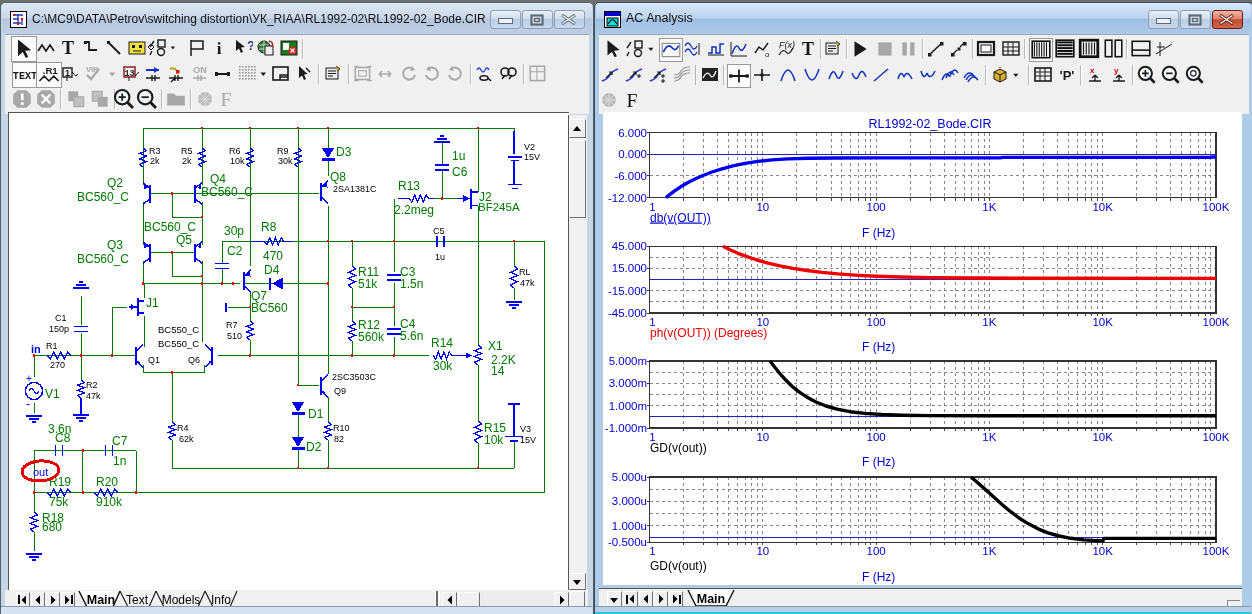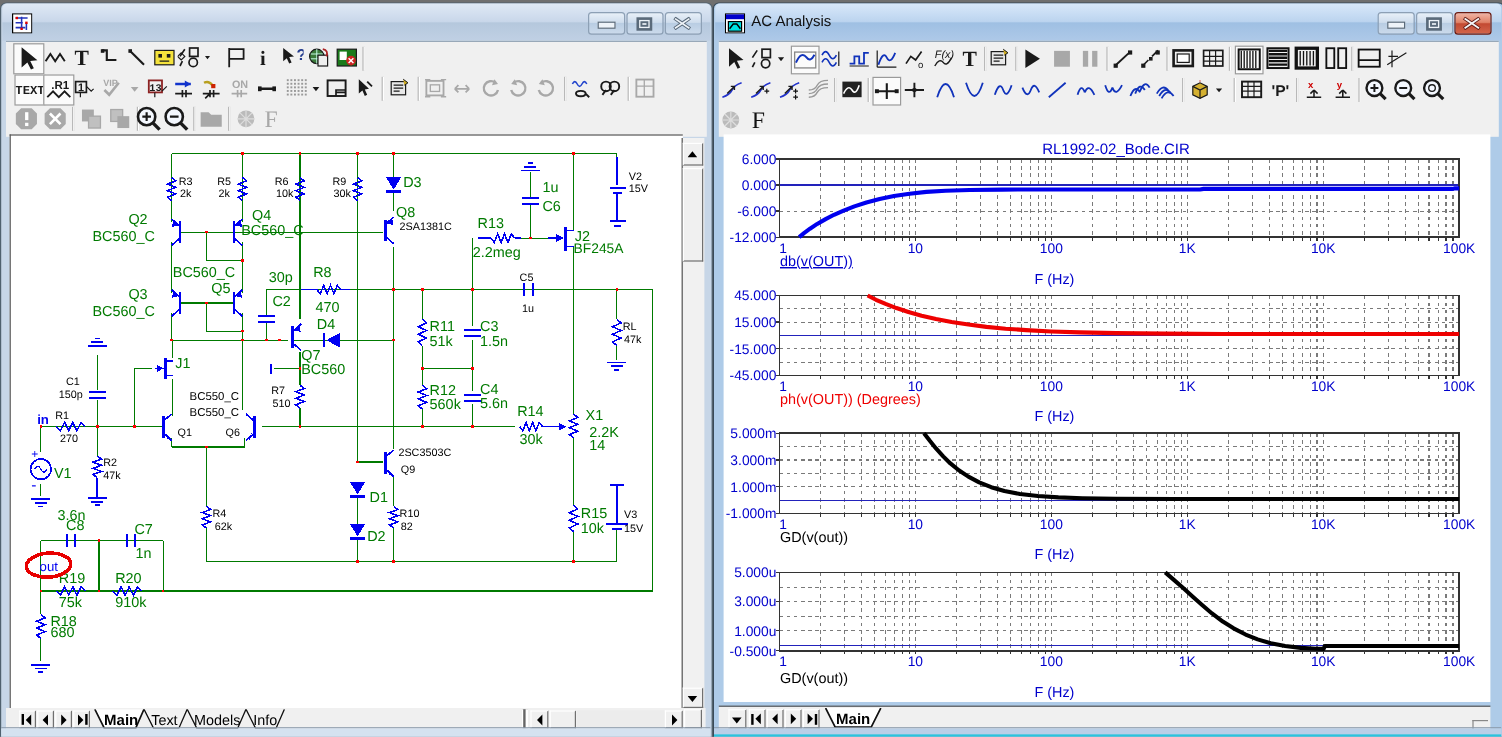--- a/index.html
+++ b/index.html
@@ -9,20 +9,21 @@
 <div class="win" style="left:0px;top:2px;width:592px;height:612px;background:#c7d6e7;border:1px solid #50616e;">
 <div style="position:absolute;left:1px;top:0;width:590px;height:31px;border-radius:4px 4px 0 0;background:linear-gradient(#dfe9f5,#c9d7ea 48%,#b5c8dd 52%,#c0d0e4);"></div>
 <svg style="position:absolute;left:9px;top:8px" width="17" height="17" viewBox="0 0 17 17">
       <rect x="0" y="0" width="17" height="17" fill="#000"></rect>
       <rect x="1" y="1" width="15" height="15" fill="#fff"></rect>
       <path d="M3 4h10M3 8h6M8 3v10M12 8v6M3 12h8" stroke="#2233bb" stroke-width="1.3" fill="none"></path>
       <rect x="3" y="3" width="2" height="2" fill="#d00"></rect>
       <rect x="11" y="7" width="2" height="2" fill="#d00"></rect>
       <rect x="7" y="12" width="2" height="2" fill="#d00"></rect>
     </svg>
+<div style="position:absolute;left:31px;top:9px;font-size:12px;color:#111;white-space:nowrap">C:\MC9\DATA\Petrov\switching distortion\УК_RIAA\RL1992-02\RL1992-02_Bode.CIR</div>
 <div class="tbtn" style="left:489px;top:7px;"></div>
 <div class="tbtn" style="left:521px;top:7px;"></div>
 <div class="tbtn" style="left:553px;top:7px;"></div>
 <div style="position:absolute;left:497px;top:15px;width:13px;height:4px;background:#eef3f8;border:1px solid #5a6a7a;"></div>
 <svg style="position:absolute;left:529px;top:11px" width="14" height="12" viewBox="0 0 14 12">
       <rect x="1.5" y="1.5" width="11" height="9" fill="#eef3f8" stroke="#5a6a7a" stroke-width="2.2"></rect>
       <rect x="4.5" y="4.5" width="5" height="3" fill="none" stroke="#5a6a7a" stroke-width="1.6"></rect>
     </svg>
 <svg style="position:absolute;left:559px;top:11px" width="17" height="11" viewBox="0 0 17 11">
       <path d="M2 1 L15 10 M15 1 L2 10" stroke="#5a6a7a" stroke-width="3"></path>

